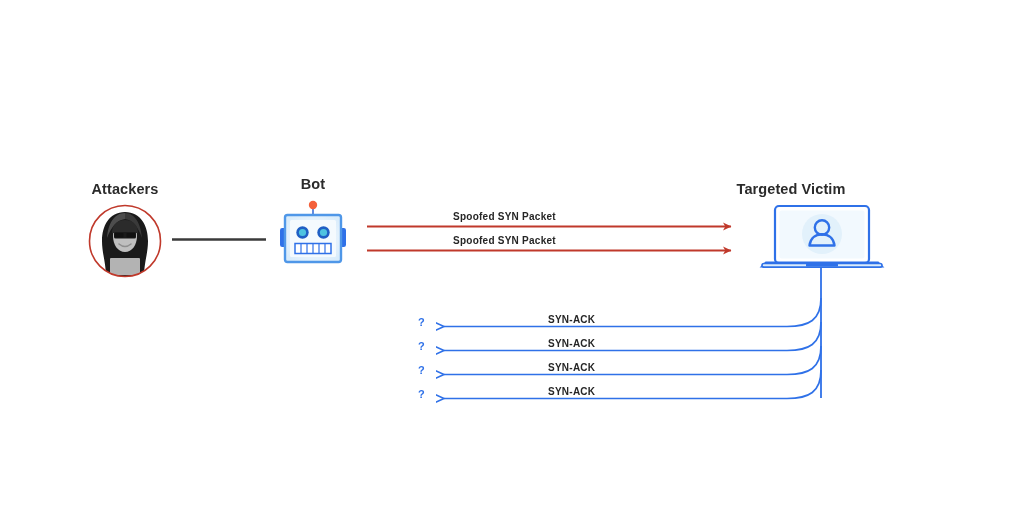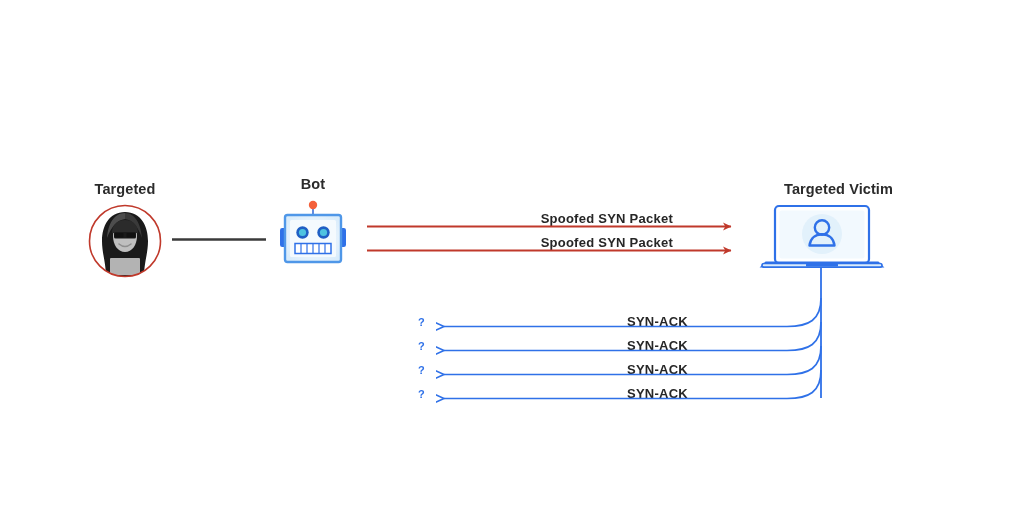--- a/index.html
+++ b/index.html
@@ -35,32 +35,32 @@
     font-family: "Liberation Sans", sans-serif;
     font-size: 14.5px;
     font-weight: 700;
     color: #2b2b2b;
     letter-spacing: 0.1px;
     white-space: nowrap;
     text-align: center;
   }
   #title-attackers { left: 55px; top: 181px; width: 140px; }
   #title-bot       { left: 253px; top: 176px; width: 120px; }
-  #title-victim    { left: 753px; top: 181px; width: 140px; text-align: right; }
+  #title-victim    { left: 721px; top: 181px; width: 140px; }
 
   
   .edge-label {
     position: absolute;
     font-family: "Liberation Sans", sans-serif;
-    font-size: 13px;
+    font-size: 10px;
     font-weight: 700;
     color: #262626;
     letter-spacing: 0.25px;
     white-space: nowrap;
-    text-align: right;
+    text-align: left;
   }
   .edge-label.syn { width: 220px; }
   .edge-label.ack { width: 140px; }
 
   #lbl-syn-0 { left: 453px; top: 211px; }
   #lbl-syn-1 { left: 453px; top: 235px; }
 
   #lbl-ack-0 { left: 548px; top: 314px; }
   #lbl-ack-1 { left: 548px; top: 338px; }
   #lbl-ack-2 { left: 548px; top: 362px; }
@@ -87,21 +87,21 @@
     top: 204px;
     width: 74px;
     height: 74px;
   }
 </style>
 </head>
 <body>
 
 <div class="canvas">
 
-  <div class="node-title" id="title-attackers">Targeted</div>
+  <div class="node-title" id="title-attackers">Attackers</div>
 
   <div class="node-title" id="title-bot">Bot</div>
 
   <div class="node-title" id="title-victim">Targeted Victim</div>
 
   <div class="edge-label syn" id="lbl-syn-0">Spoofed SYN Packet</div>
   <div class="edge-label syn" id="lbl-syn-1">Spoofed SYN Packet</div>
 
   <div class="edge-label ack" id="lbl-ack-0">SYN-ACK</div>
   <div class="edge-label ack" id="lbl-ack-1">SYN-ACK</div>

